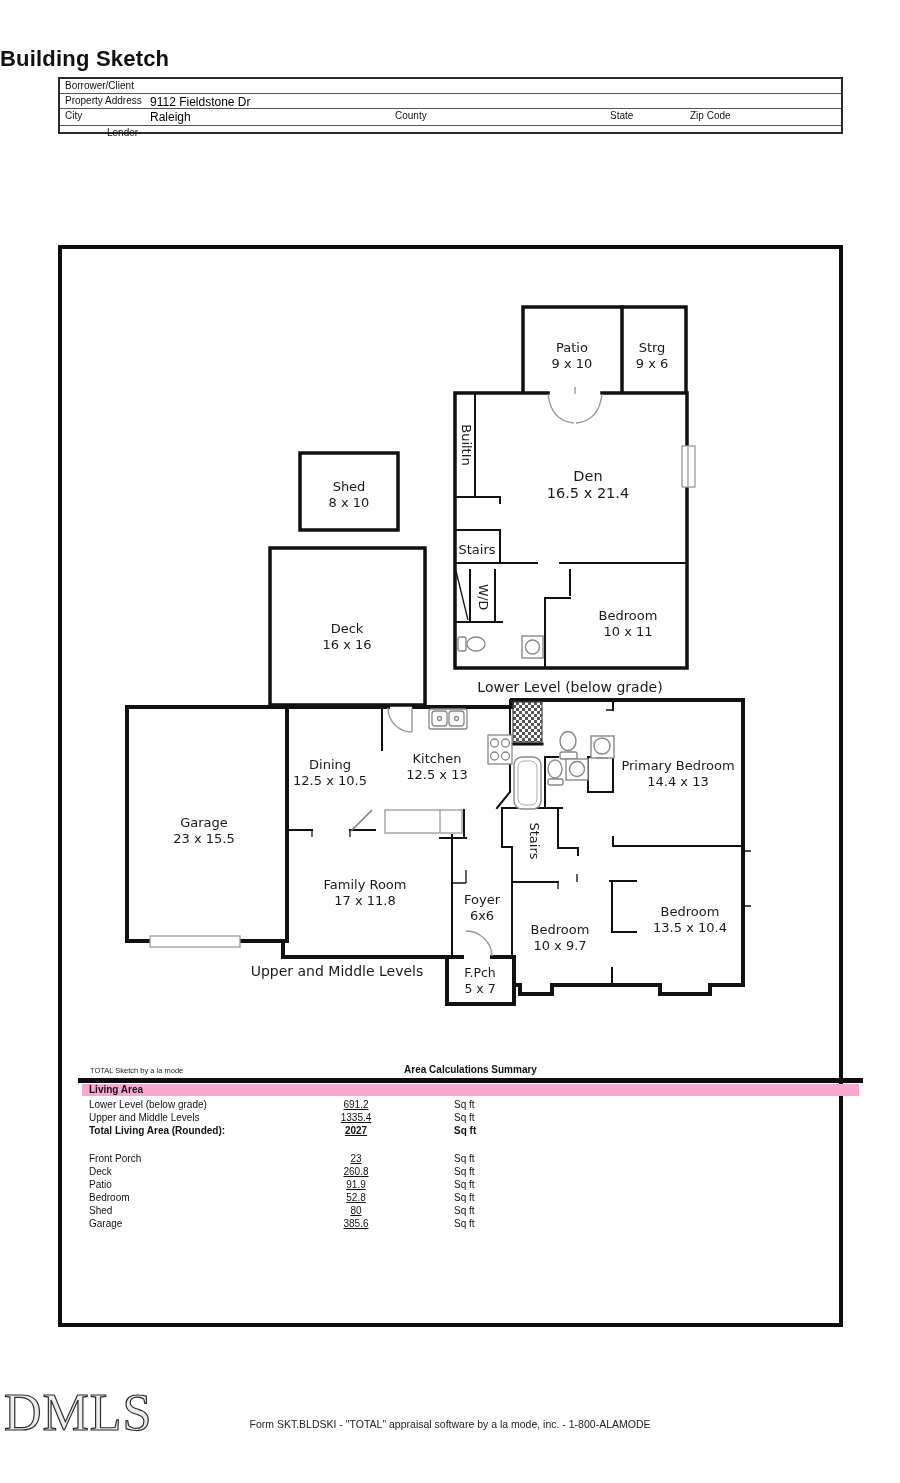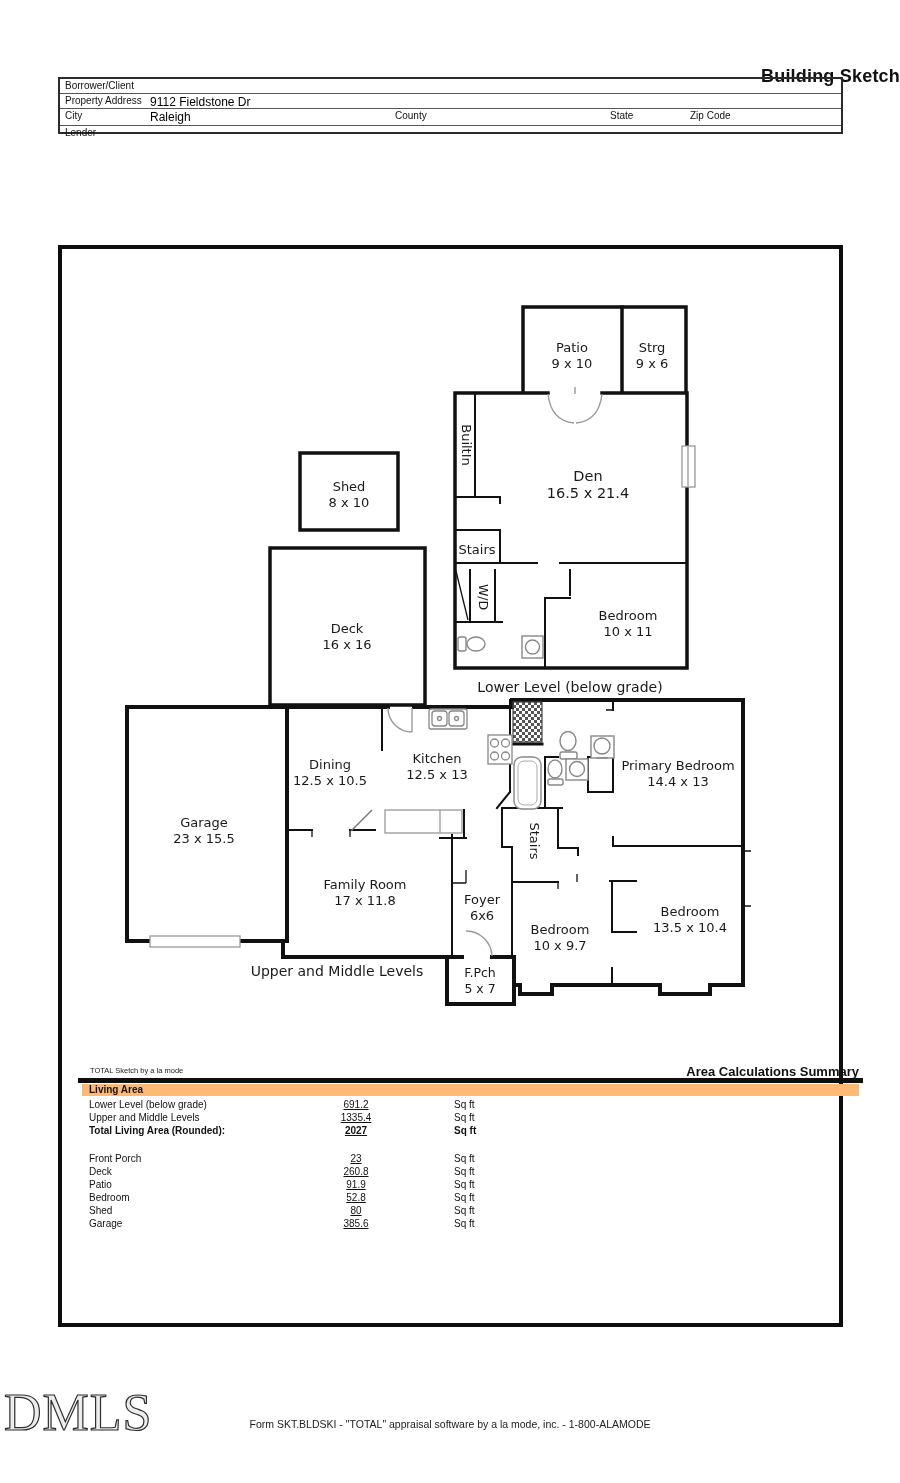--- a/index.html
+++ b/index.html
@@ -1,47 +1,47 @@
 <!DOCTYPE html>
 <html><head>
 <meta charset="utf-8">
 <style>
   html,body{margin:0;padding:0;background:#fff;}
   .page{position:relative;width:900px;height:1483px;background:#fff;overflow:hidden;
         font-family:"Liberation Sans",sans-serif;color:#111;}
   .abs{position:absolute;}
 
   
-  .doc-title{left:0;right:0;top:46px;text-align:right;font-size:18px;font-weight:bold;
-             letter-spacing:.2px;font-family:"Liberation Sans",sans-serif;margin-top:20px;}
+  .doc-title{left:0;right:0;top:46px;text-align:left;font-size:22px;font-weight:bold;
+             letter-spacing:.2px;font-family:"Liberation Sans",sans-serif;}
 
   
   .form-box{left:58px;top:77px;width:785px;height:57px;border:2px solid #2b2b2b;box-sizing:border-box;}
   .form-row{position:absolute;left:0;right:0;border-bottom:1px solid #555;}
-  .fr1{top:0;height:14px;} .fr2{top:15px;height:14px;} .fr3{top:30px;height:16px;padding-left:32px;} .fr4{top:47px;height:15px;border-bottom:none;}
+  .fr1{top:0;height:14px;} .fr2{top:15px;height:14px;} .fr3{top:30px;height:16px;padding-left:32px;} .fr4{top:47px;height:15px;border-bottom:none;margin-left:42px;}
   .flabel{position:absolute;font-size:10px;color:#111;top:1px;left:5px;white-space:nowrap;}
   .fvalue{position:absolute;font-size:12px;color:#000;top:1px;white-space:nowrap;}
 
   
   .outer-box{left:58px;top:245px;width:785px;height:1082px;border:4px solid #0d0d0d;box-sizing:border-box;}
 
   
   .sketch-svg{left:58px;top:245px;}
   svg text{font-family:"DejaVu Sans",sans-serif;fill:#1a1a1a;}
   .rl{font-size:13px;text-anchor:middle;}
   .rl-big{font-size:14.5px;text-anchor:middle;}
   .rl-sm{font-size:12.5px;text-anchor:middle;}
   .cap{font-size:14px;text-anchor:middle;}
 
   
   .summary{left:62px;top:1060px;width:777px;height:263px;font-size:10px;margin-left:20px;}
   .sum-branding{position:absolute;left:8px;top:6px;font-size:7.5px;color:#222;}
-  .sum-title{position:absolute;left:0;right:0;top:4px;text-align:right;font-size:13px;font-weight:bold;}
+  .sum-title{position:absolute;left:0;right:0;top:4px;text-align:center;font-size:10px;font-weight:bold;}
   .sum-sep{position:absolute;left:-4px;right:-4px;top:18px;height:5px;background:#0d0d0d;}
-  .band{position:absolute;left:0;right:0;height:12px;background:#fdba74;font-weight:bold;line-height:12px;padding-left:7px;box-sizing:border-box;}
+  .band{position:absolute;left:0;right:0;height:12px;background:#f9a8d4;font-weight:bold;line-height:12px;padding-left:7px;box-sizing:border-box;}
   .srow{position:absolute;left:0;right:0;height:13px;line-height:13px;}
   .srow .lbl{position:absolute;left:7px;white-space:nowrap;}
   .srow .num{position:absolute;left:180px;width:188px;text-align:center;text-decoration:underline;}
   .srow .unit{position:absolute;left:372px;}
   .bold{font-weight:bold;}
 
   
   .logo{left:4px;top:1387px;font-family:Liberation Serif, serif;font-size:52px;line-height:52px;
         color:#ededed;-webkit-text-stroke:1.2px #2e2e2e;letter-spacing:1px;}
   .form-line{left:0;right:0;top:1418px;text-align:center;font-size:10.5px;color:#222;}

